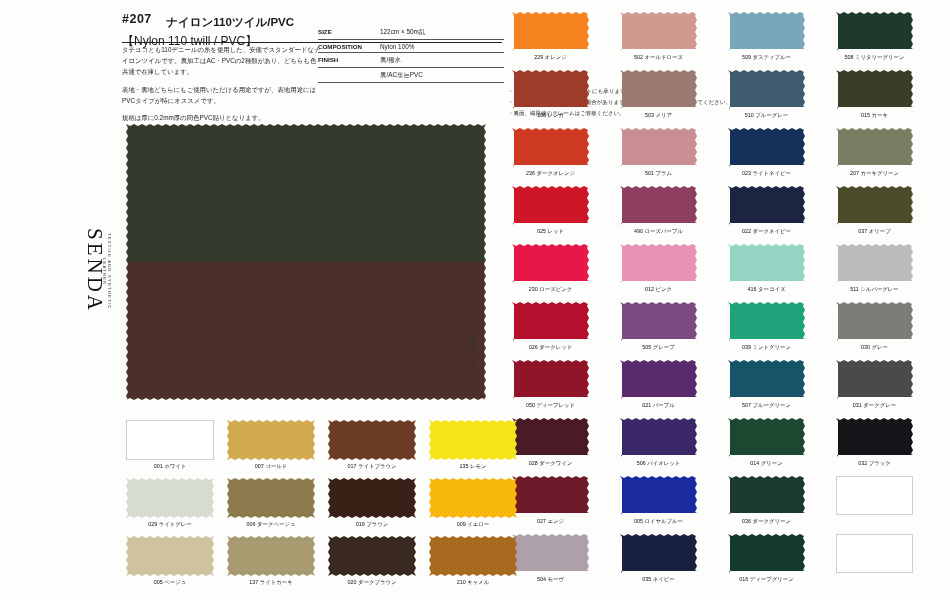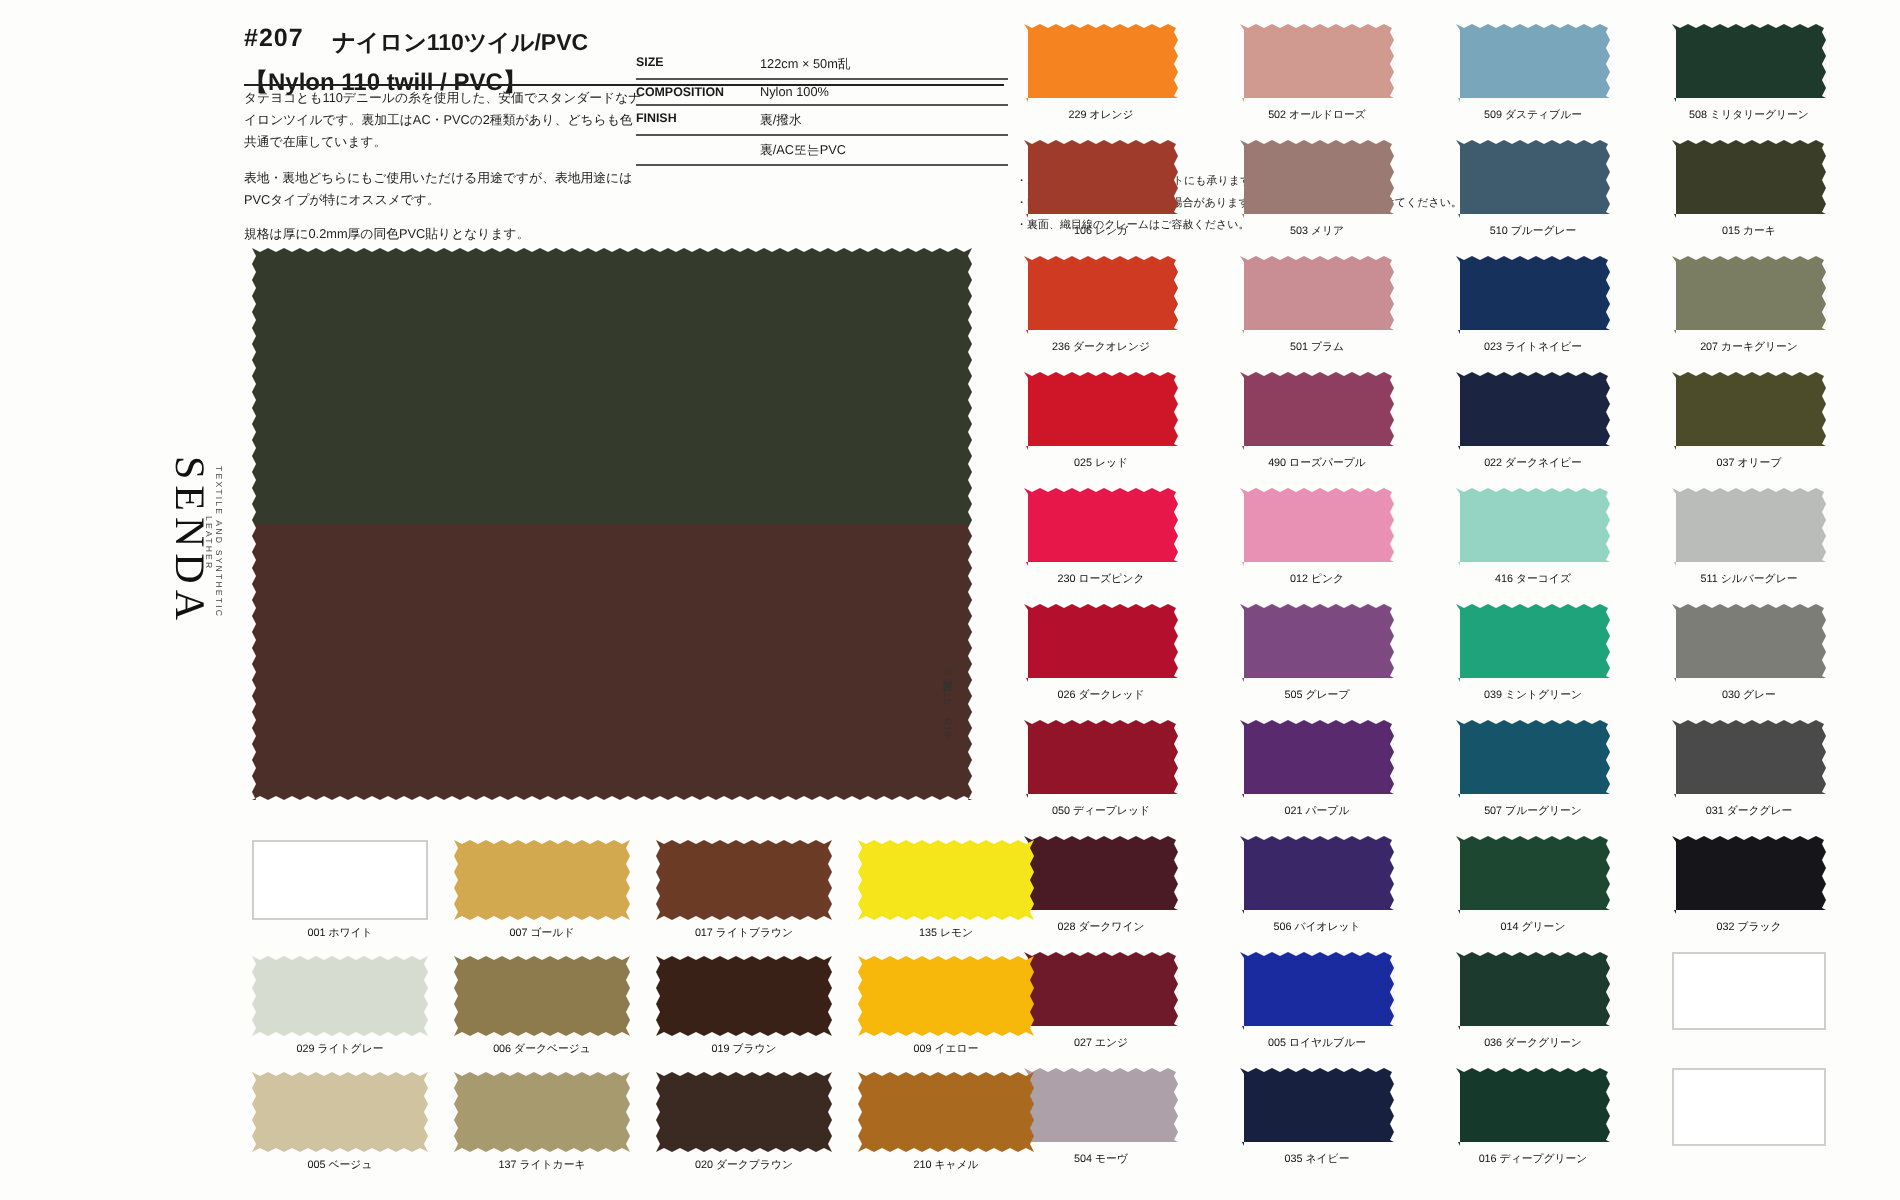--- a/index.html
+++ b/index.html
@@ -20,21 +20,21 @@
     position:absolute;left:122px;top:12px;width:380px;height:46px;
   }
   .hdr .code{
     font-size:12.5px;font-weight:bold;letter-spacing:.5px;
     display:inline-block;vertical-align:top;
   }
   .hdr .jp{
     font-size:11.5px;font-weight:bold;display:inline-block;margin-left:10px;
   }
   .hdr .en{
-    font-size:12px;font-weight:bold;margin-top:3px;
+    font-size:12px;font-weight:normal;margin-top:3px;
   }
   .hdr .rule{
     position:absolute;left:0;top:30px;width:380px;border-bottom:1px solid #222;
   }
   .desc{
     position:absolute;left:122px;top:44px;width:200px;
     font-size:6.4px;line-height:1.75;color:#222;
   }
   .desc p{margin:0 0 6px 0;}
   

